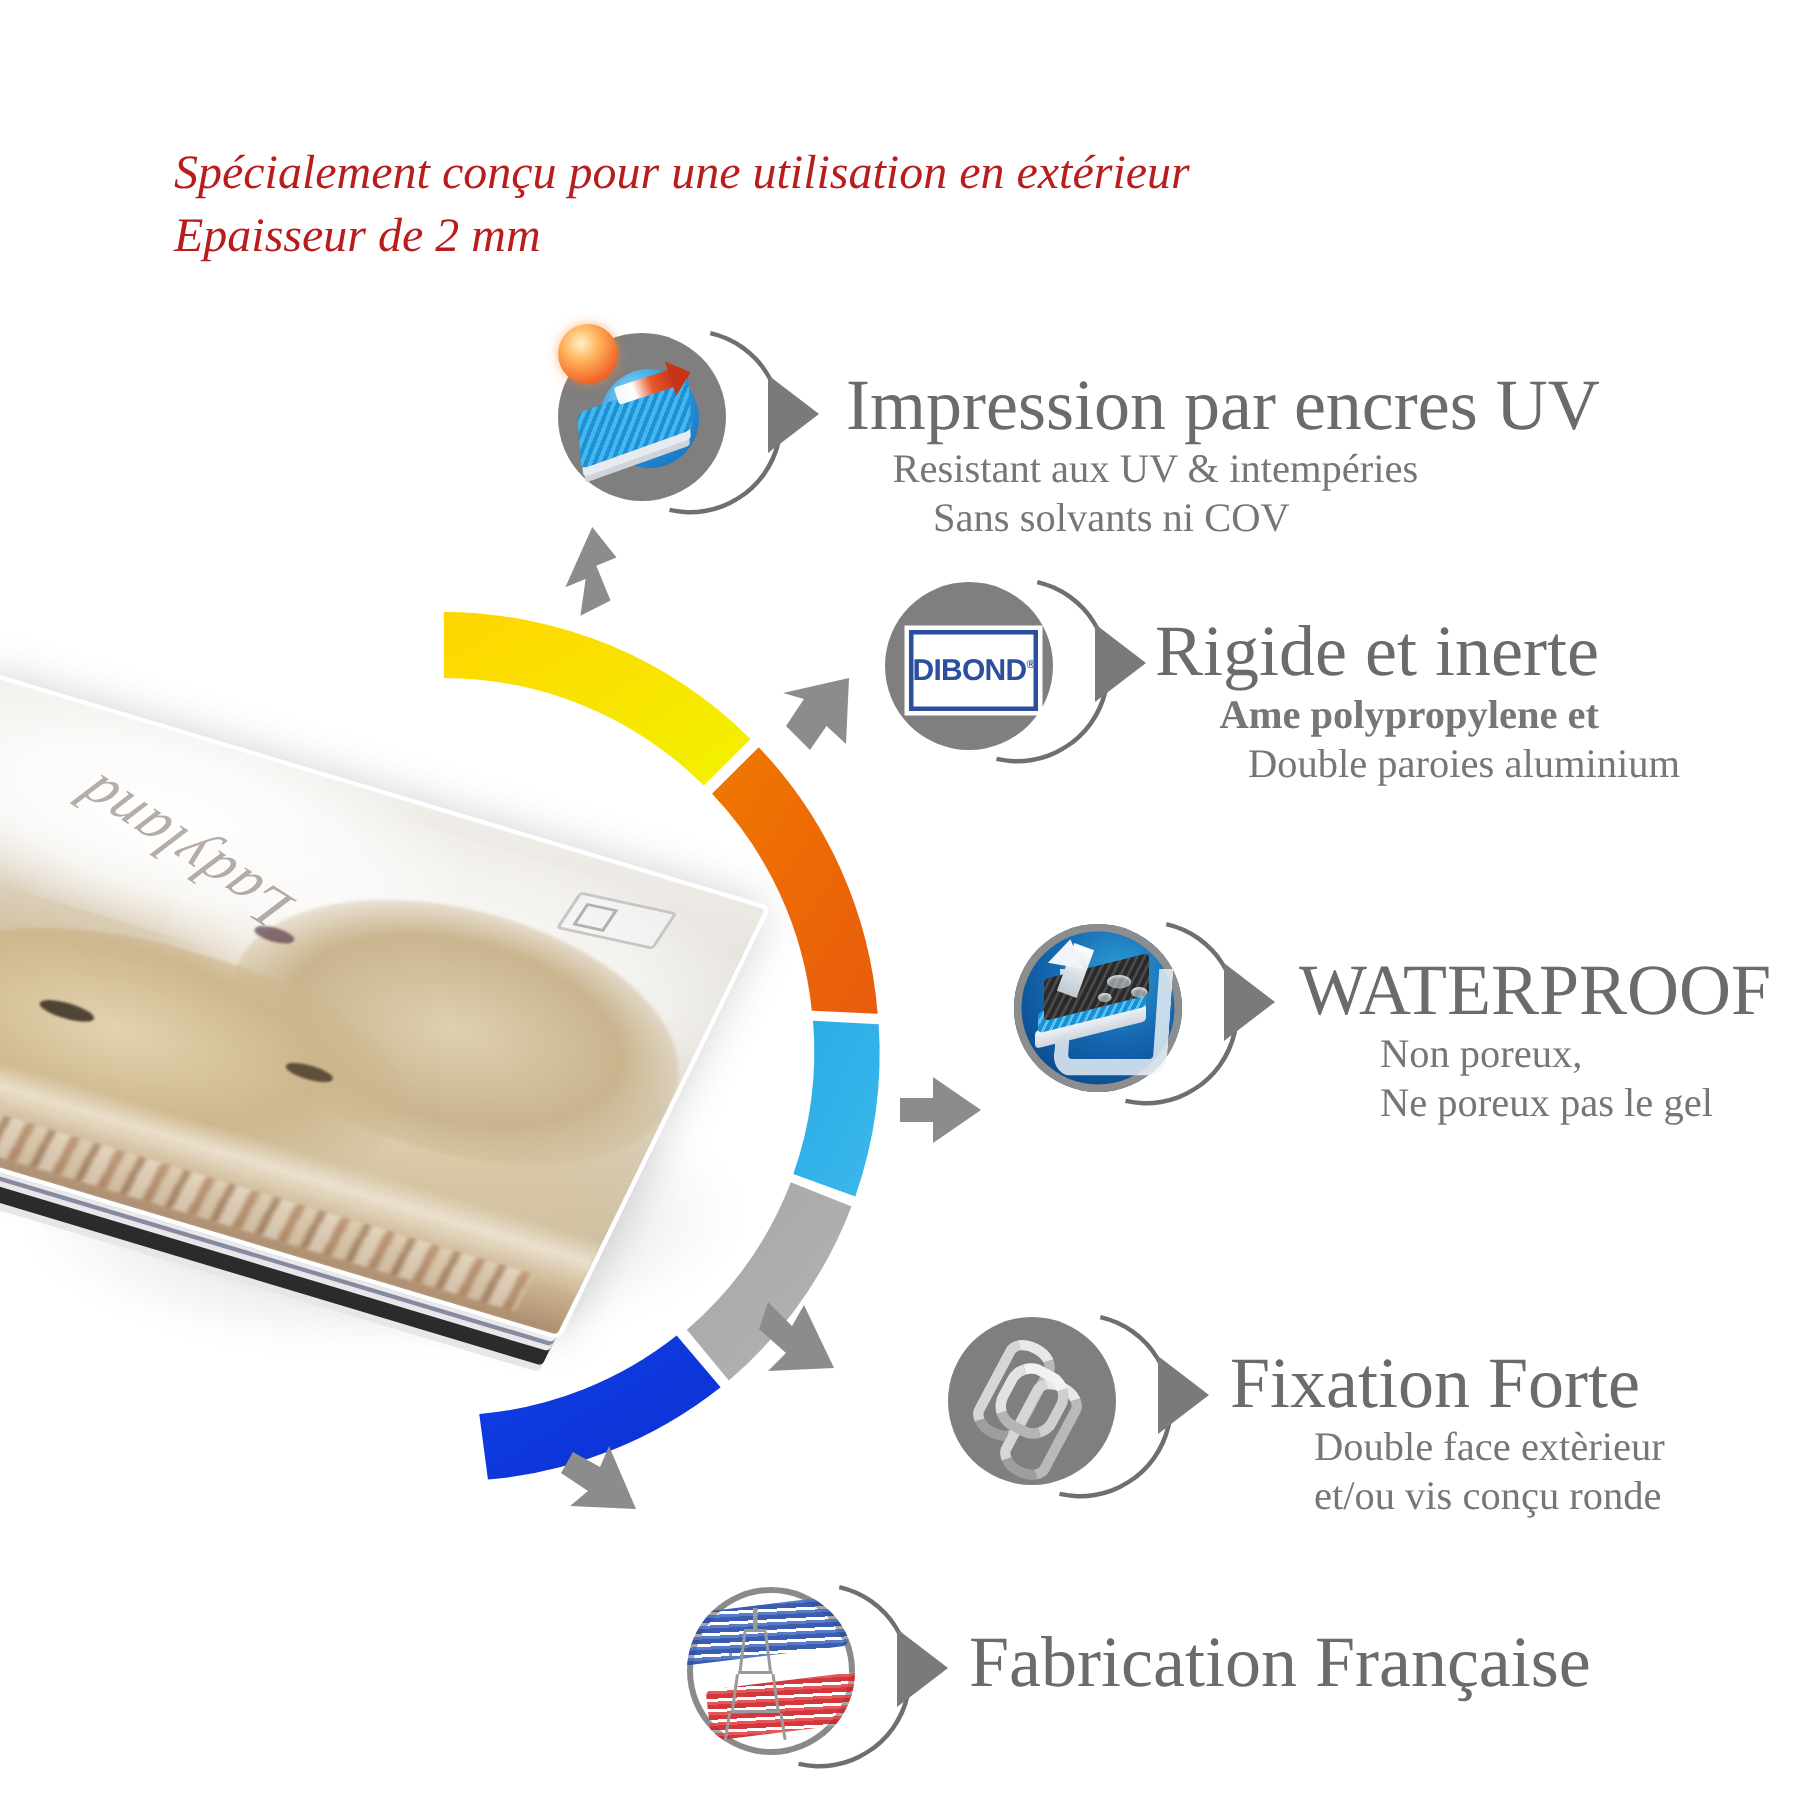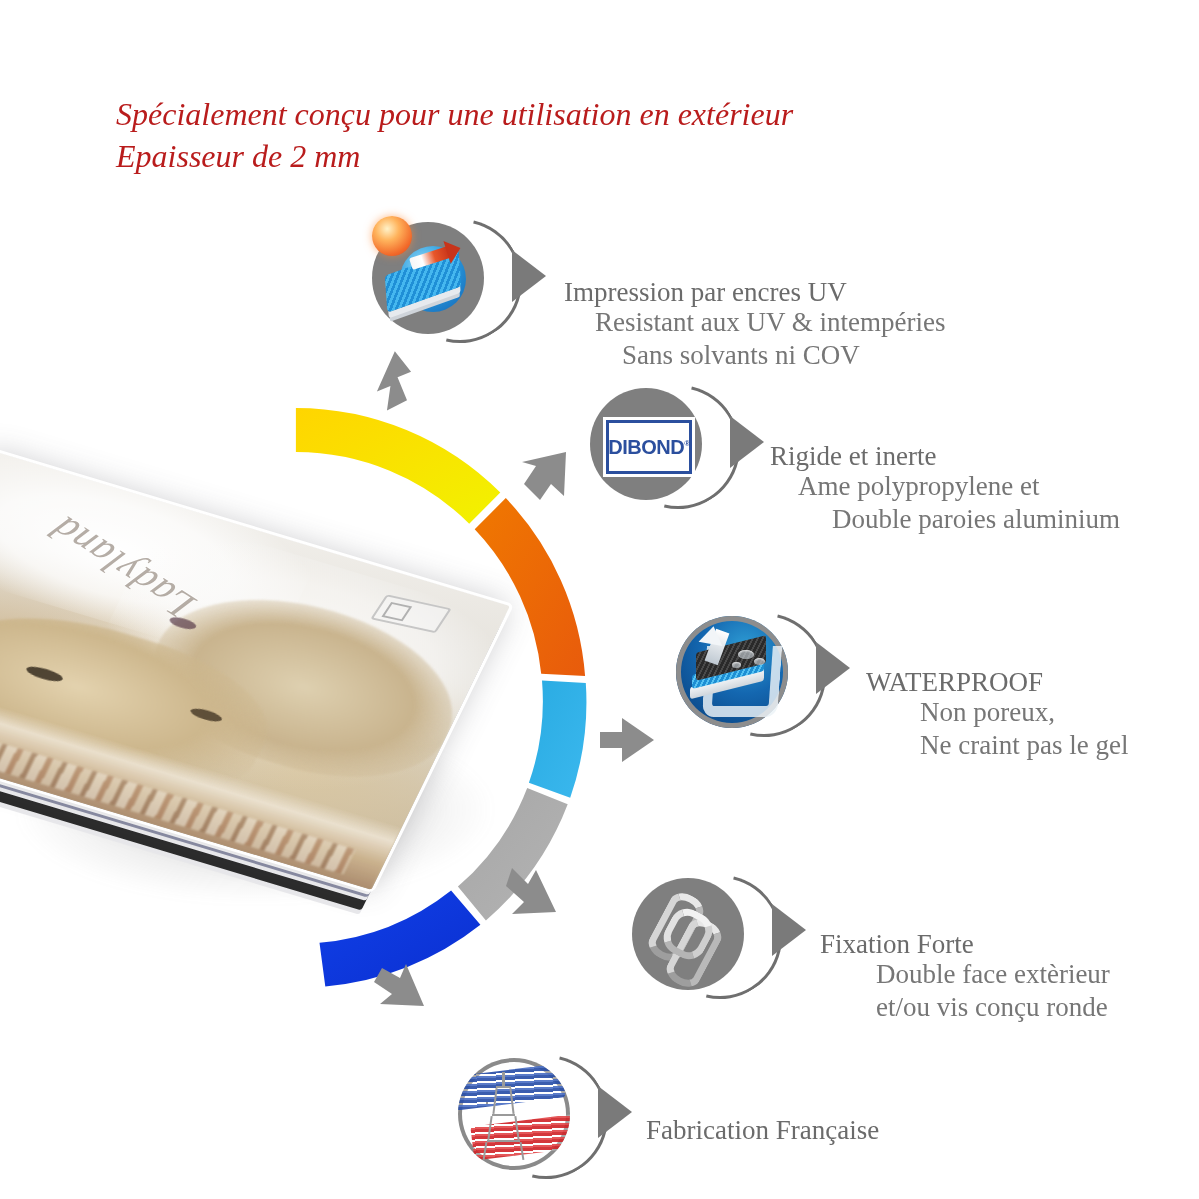--- a/index.html
+++ b/index.html
@@ -102,21 +102,21 @@
   .badge .disc{position:absolute;left:0;top:0;width:112px;height:112px;border-radius:50%;background:#7f7f7f;}
   .badge .ring{
     position:absolute;left:26px;top:-3px;width:118px;height:118px;border-radius:50%;
     border:3px solid #6f6f6f;border-left-color:transparent;border-top-color:transparent;
     transform:rotate(-32deg);
   }
   .caret{position:absolute;width:0;height:0;
     border-top:26px solid transparent;border-bottom:26px solid transparent;
     border-left:34px solid #7a7a7a;}
   .ftext{position:absolute;color:#6e6e6e;}
-  .fhead{font-family:"Liberation Serif",serif;font-size:27px;line-height:1.05;white-space:nowrap;color:#6b6b6b;margin-top:32px;}
+  .fhead{font-family:"Liberation Serif",serif;font-size:48px;line-height:1.05;white-space:nowrap;color:#6b6b6b;}
   .fsub{font-family:"Liberation Serif",serif;font-size:27px;line-height:1.22;white-space:nowrap;color:#767676;}
 
   
   .uv-globe{position:absolute;left:28px;top:24px;width:66px;height:66px;border-radius:50%;
     background:radial-gradient(circle at 34% 28%,#8fd8f7 0%,#2e9fe0 42%,#0f63b5 100%);}
   .uv-sun{position:absolute;left:0px;top:-6px;width:40px;height:40px;border-radius:50%;
     background:radial-gradient(circle at 38% 32%,#fff2c8 0%,#ffb35c 32%,#f26a2a 70%,#d8411c 100%);
     box-shadow:0 0 8px rgba(255,140,60,.6);}
   .uv-sheet{position:absolute;left:14px;top:40px;width:74px;height:38px;
     transform:skewY(-16deg) rotate(-4deg);border-radius:4px;
@@ -268,21 +268,21 @@
     <div class="badge">
       <div class="disc"></div>
       <div class="ring"></div>
       <div class="dibond-box">
         <span class="dibond-txt">DIBOND<sup>®</sup></span>
       </div>
     </div>
     <div class="caret" style="left:140px;top:28px;"></div>
     <div class="ftext" style="left:180px;top:22px;">
       <div class="fhead">Rigide et inerte</div>
-      <div class="fsub" style="margin-left:28px;">Ame polypropylene et</div>
+      <div class="fsub" style="margin-left:43px;font-weight:bold;">Ame polypropylene et</div>
       <div class="fsub" style="margin-left:62px;">Double paroies aluminium</div>
     </div>
   </div>
 
   <div class="feature" style="left:676px;top:616px;">
     <div class="badge">
       <div class="wp-disc"></div>
       <div class="ring"></div>
       <div class="wp-v"></div>
       <div class="wp-l3"></div>
@@ -290,21 +290,21 @@
       <div class="wp-l1"></div>
       <div class="wp-drop" style="left:62px;top:34px;width:16px;height:9px;"></div>
       <div class="wp-drop" style="left:78px;top:42px;width:11px;height:7px;"></div>
       <div class="wp-drop" style="left:56px;top:46px;width:9px;height:6px;"></div>
       <div class="wp-arrow"></div>
     </div>
     <div class="caret" style="left:140px;top:26px;"></div>
     <div class="ftext" style="left:190px;top:20px;">
       <div class="fhead">WATERPROOF</div>
       <div class="fsub" style="margin-left:54px;">Non poreux,</div>
-      <div class="fsub" style="margin-left:54px;">Ne craint pas le gel</div>
+      <div class="fsub" style="margin-left:54px;">Ne poreux pas le gel</div>
     </div>
   </div>
 
   <div class="feature" style="left:632px;top:878px;">
     <div class="badge">
       <div class="disc"></div>
       <div class="ring"></div>
       <div class="chain">
         <div class="link link1"></div>
         <div class="link link2"></div>

